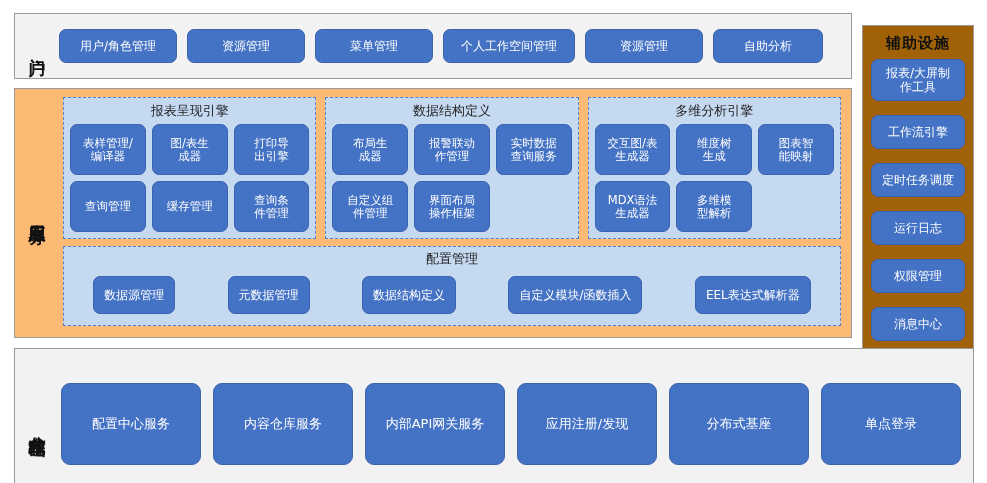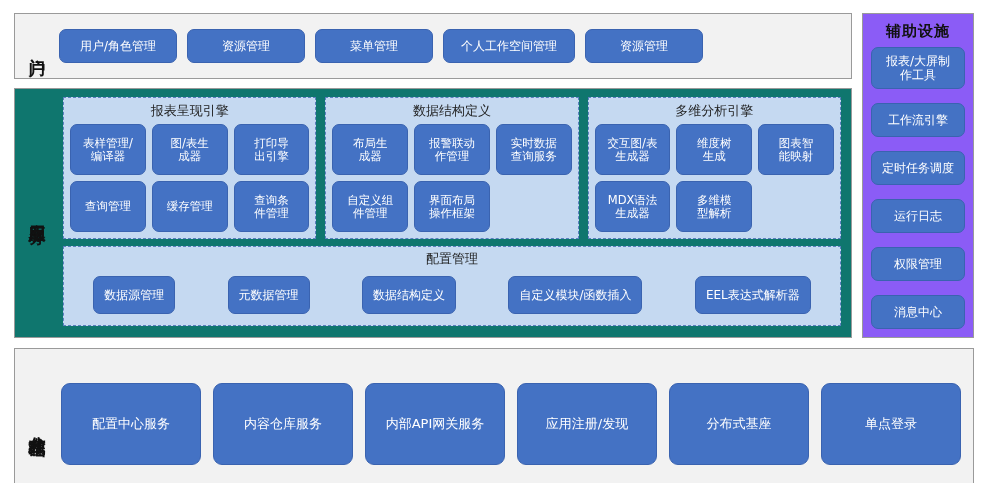--- a/index.html
+++ b/index.html
@@ -66,21 +66,21 @@
   #portal-row {
     flex: 1;
     display: flex;
     align-items: center;
     gap: 10px;
     padding-right: 8px;
   }
   #portal-row .tile { height: 34px; }
 
   
-  #app-band { left: 14px; top: 88px; width: 838px; height: 250px; background:#0f766e;justify-content:space-between; }
+  #app-band { left: 14px; top: 88px; width: 838px; height: 250px; background:#fdba74;justify-content:space-between; }
   #app-label { width: 44px; height: 100%; }
   #app-content {
     flex: 1;
     height: 100%;
     padding: 8px 10px 8px 4px;
     box-sizing: border-box;
     display: flex;
     flex-direction: column;
     gap: 7px;
   }
@@ -133,22 +133,22 @@
     display: flex;
     align-items: center;
     justify-content: space-around;
     gap: 10px;
   }
   #config-row .tile { height: 38px; font-size: 12px; padding: 4px 10px; }
 
   
   #aux-band {
     position: absolute;
-    left: 862px; top: 13px; width: 112px; height: 325px;
-    background: #8b5cf6;
+    left: 862px; top: 25px; width: 112px; height: 325px;
+    background: #a16207;
     border: 1px solid #9A9A9A;
     box-sizing: border-box;
     padding: 6px 8px 8px 8px;
     display: flex;
     flex-direction: column;
   }
   #aux-title {
     text-align: center;
     font-weight: bold;
     font-size: 15px;
@@ -184,20 +184,21 @@
 <div id="canvas">
 
   <div class="band" id="portal-band">
     <div class="band-label" id="portal-label">门户</div>
     <div id="portal-row">
       <div class="tile" style="width:118px">用户/角色管理</div>
       <div class="tile" style="width:118px">资源管理</div>
       <div class="tile" style="width:118px">菜单管理</div>
       <div class="tile" style="width:132px">个人工作空间管理</div>
       <div class="tile" style="width:118px">资源管理</div>
+      <div class="tile" style="width:110px">自助分析</div>
     </div>
   </div>
 
   <div class="band" id="app-band">
     <div class="band-label" id="app-label">应用服务</div>
 
     <div id="app-content">
 
       <div id="engines-row">
 

